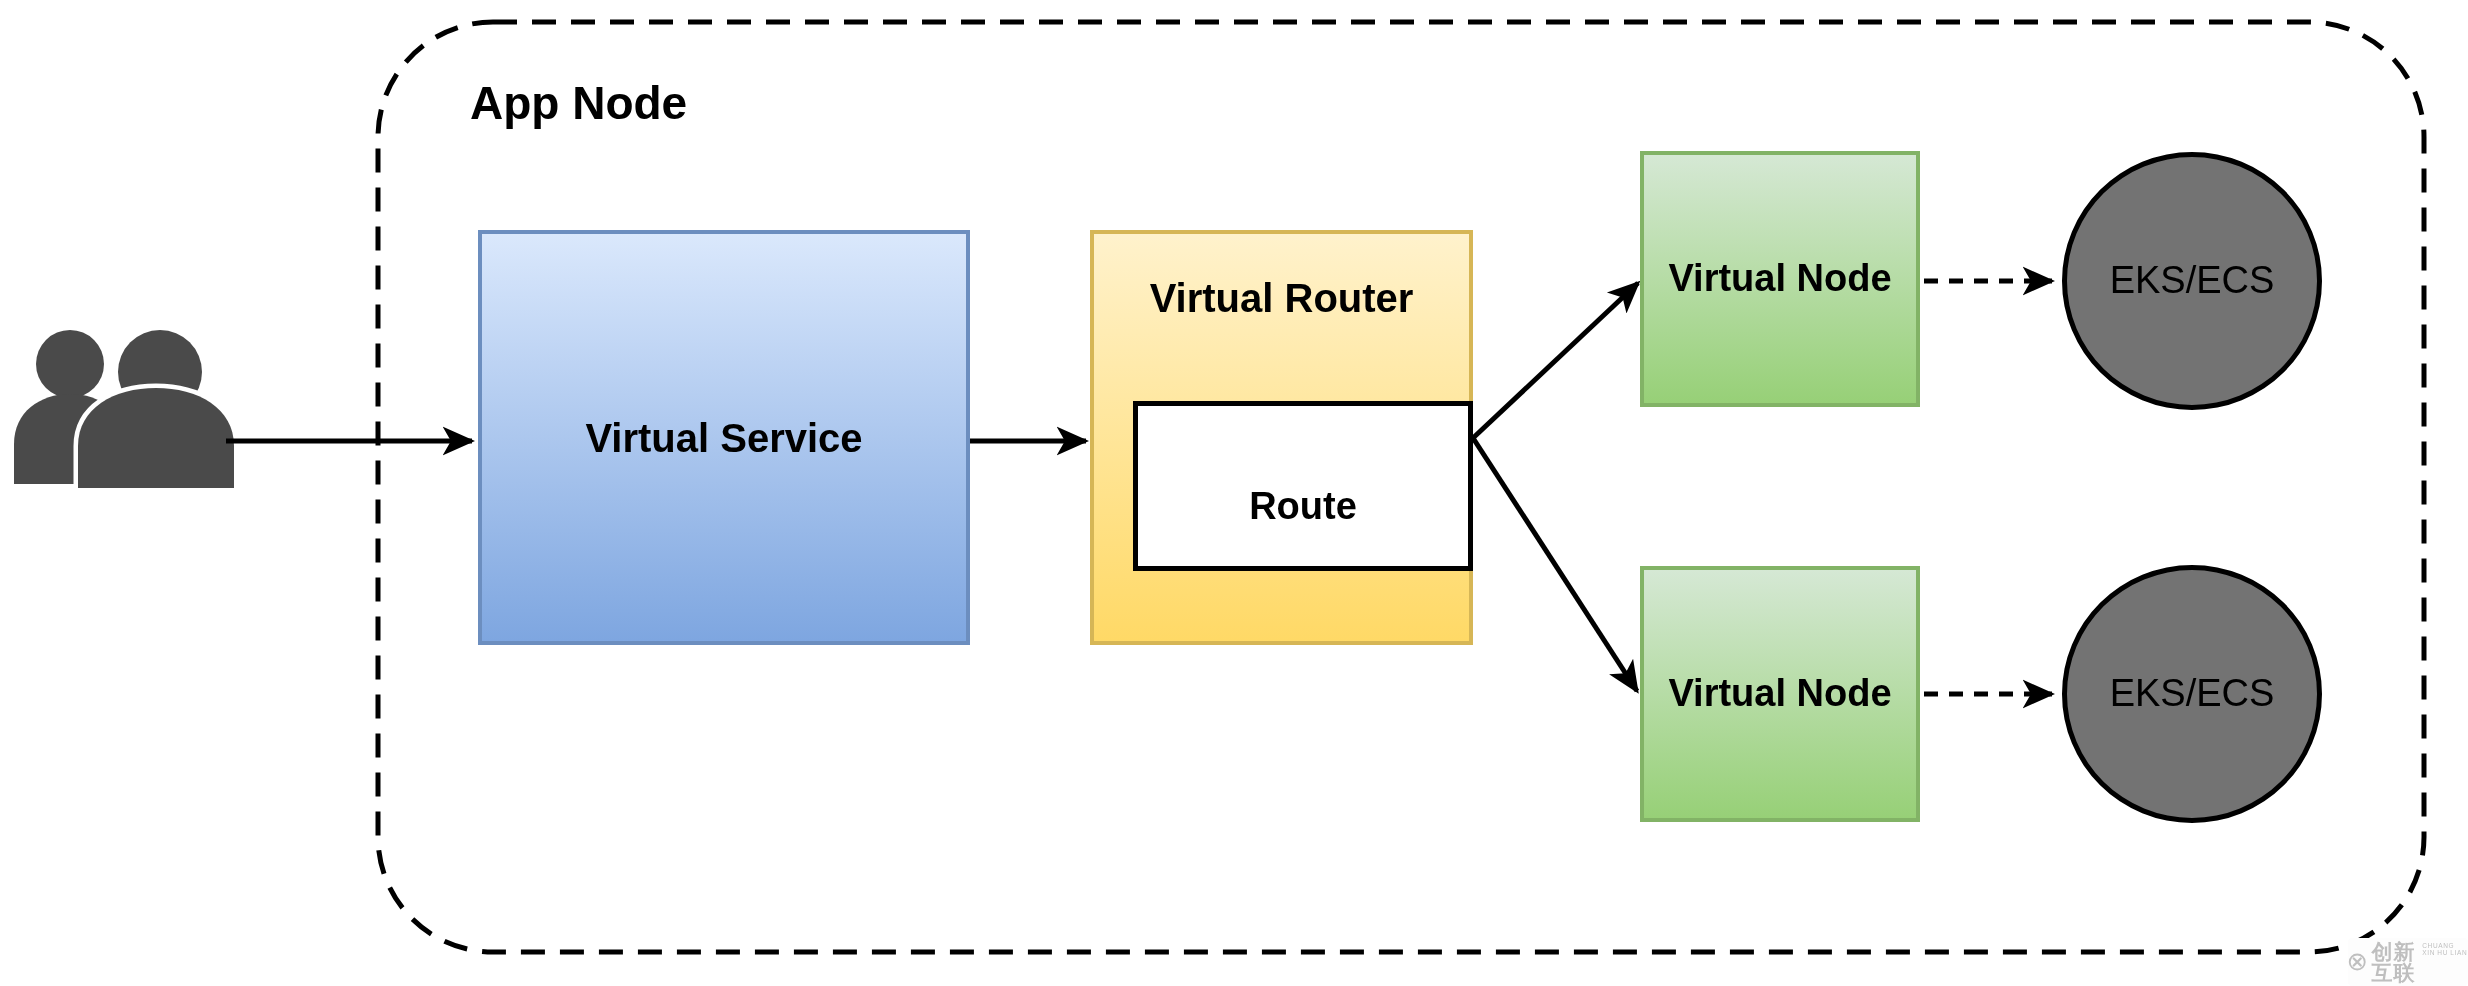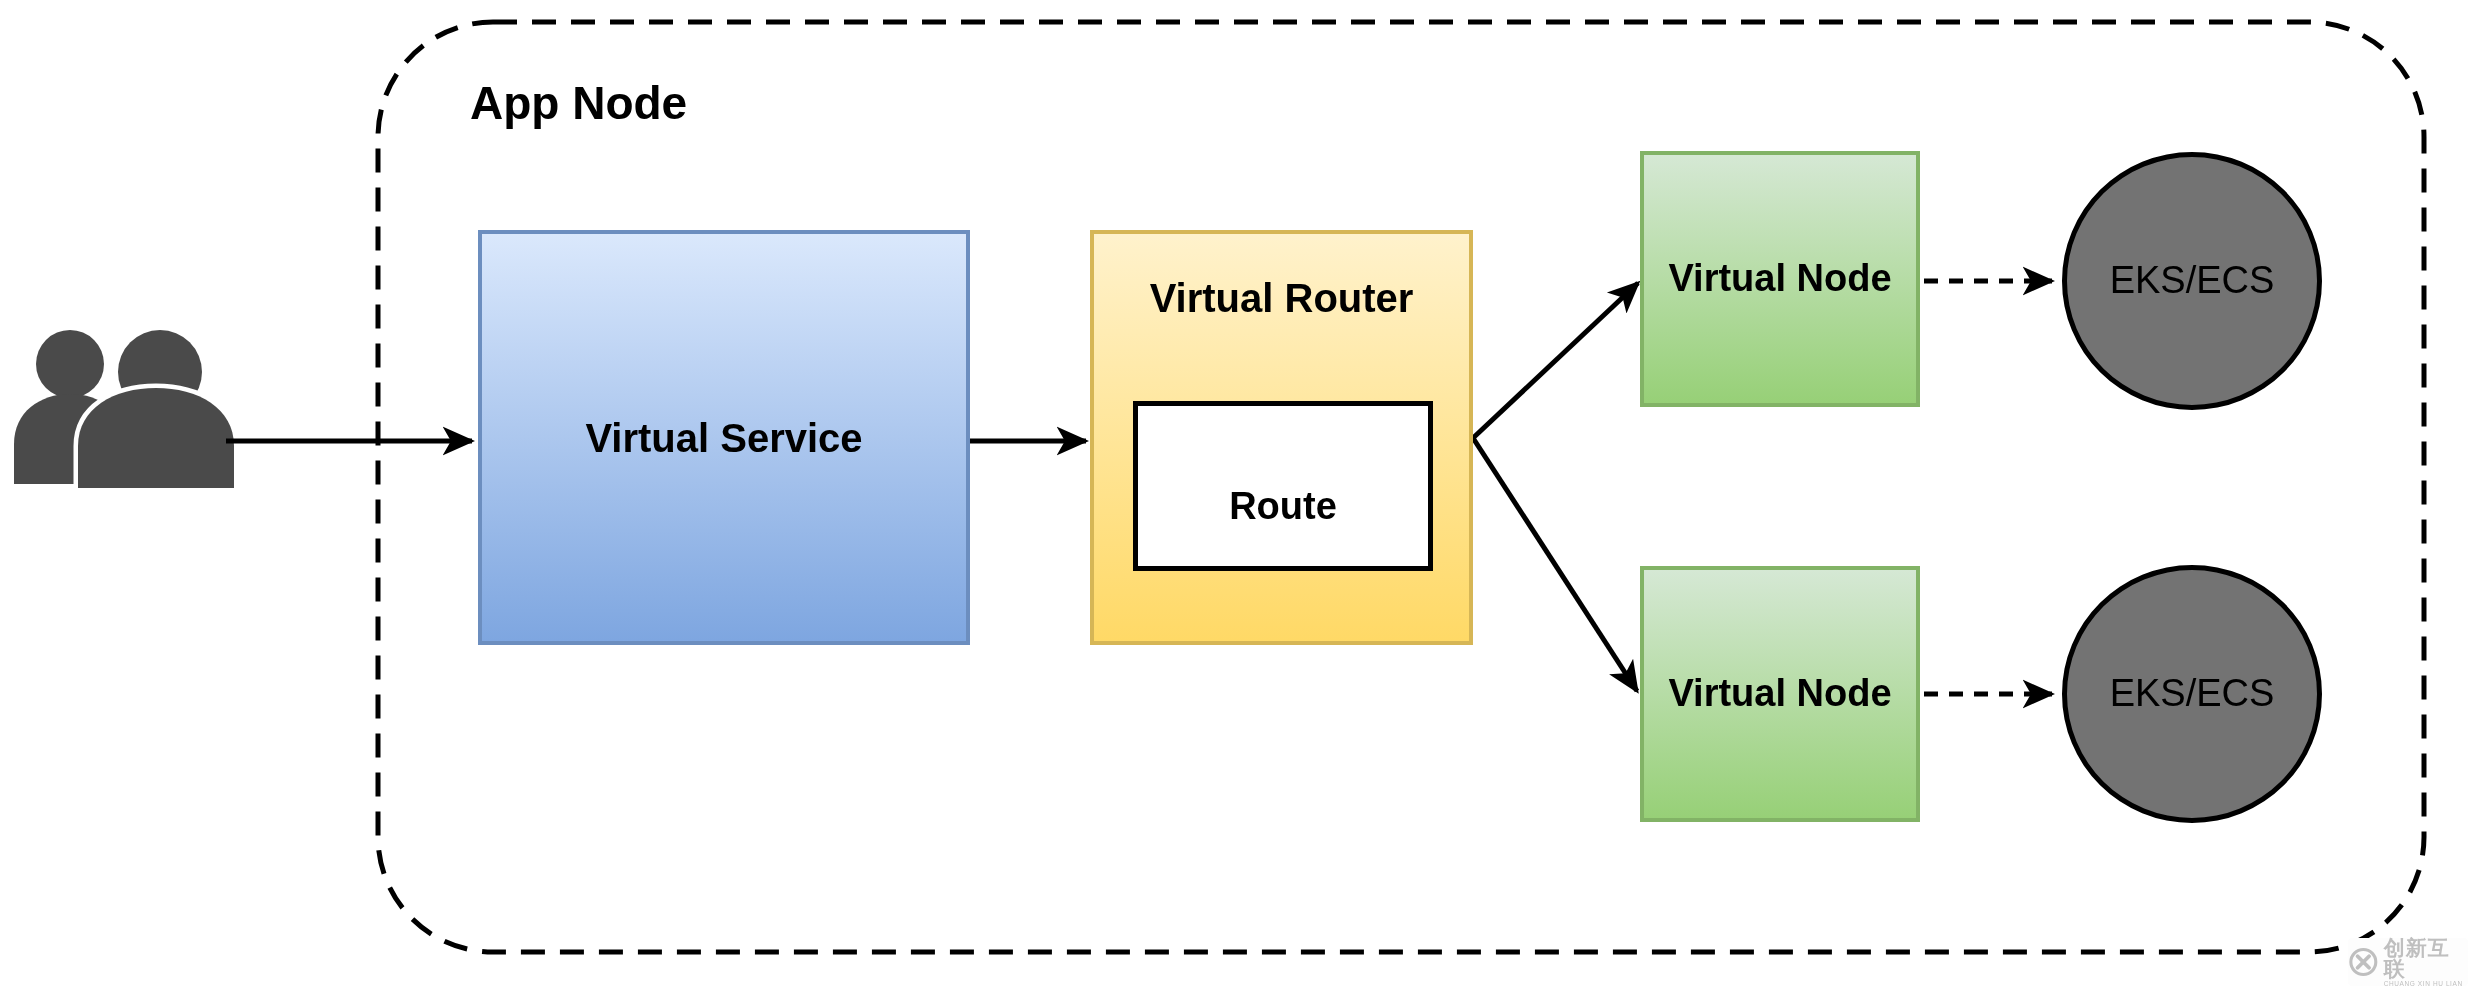--- a/index.html
+++ b/index.html
@@ -21,21 +21,21 @@
   .vservice .label{font-size:40px;}
 
   .vrouter{
     left:1090px;top:230px;width:383px;height:415px;
     border:4px solid #d6b656;
     background:linear-gradient(#fff2cc,#ffd966);
     display:block;
   }
   .vrouter .label{font-size:40px;margin-top:42px;}
   .route{
-    position:absolute;left:39px;top:167px;width:300px;height:170px;
+    position:absolute;left:39px;top:167px;width:340px;height:170px;
     background:#ffffff;border:5px solid #000;
     display:flex;align-items:center;justify-content:center;
   }
   .route .label{font-size:38px;}
 
   .vnode{
     width:280px;height:256px;left:1640px;
     border:4px solid #82b366;
     background:linear-gradient(#d5e8d4,#97d077);
     justify-content:center;
@@ -56,21 +56,21 @@
     position:absolute;left:470px;top:76px;
     font-size:46px;font-weight:bold;color:#000;
   }
 
   .watermark{
     position:absolute;left:2348px;top:938px;width:120px;height:48px;
     background:#fdfdfd;border-radius:4px;
     display:flex;align-items:center;justify-content:center;gap:5px;
     color:#bfbfbf;
   }
-  .watermark .wm-text{display:flex;flex-direction:column;align-items:flex-start;line-height:1;}
+  .watermark .wm-text{display:flex;flex-direction:row;align-items:flex-start;line-height:1;}
   .wm-brand{font-size:21px;font-weight:bold;letter-spacing:1px;}
   .wm-sub{font-size:6.5px;letter-spacing:0.6px;margin-top:2px;}
 </style>
 </head>
 <body>
 
 <div class="canvas">
 
   <svg class="layer" viewBox="0 0 2468 986">
     <defs>

